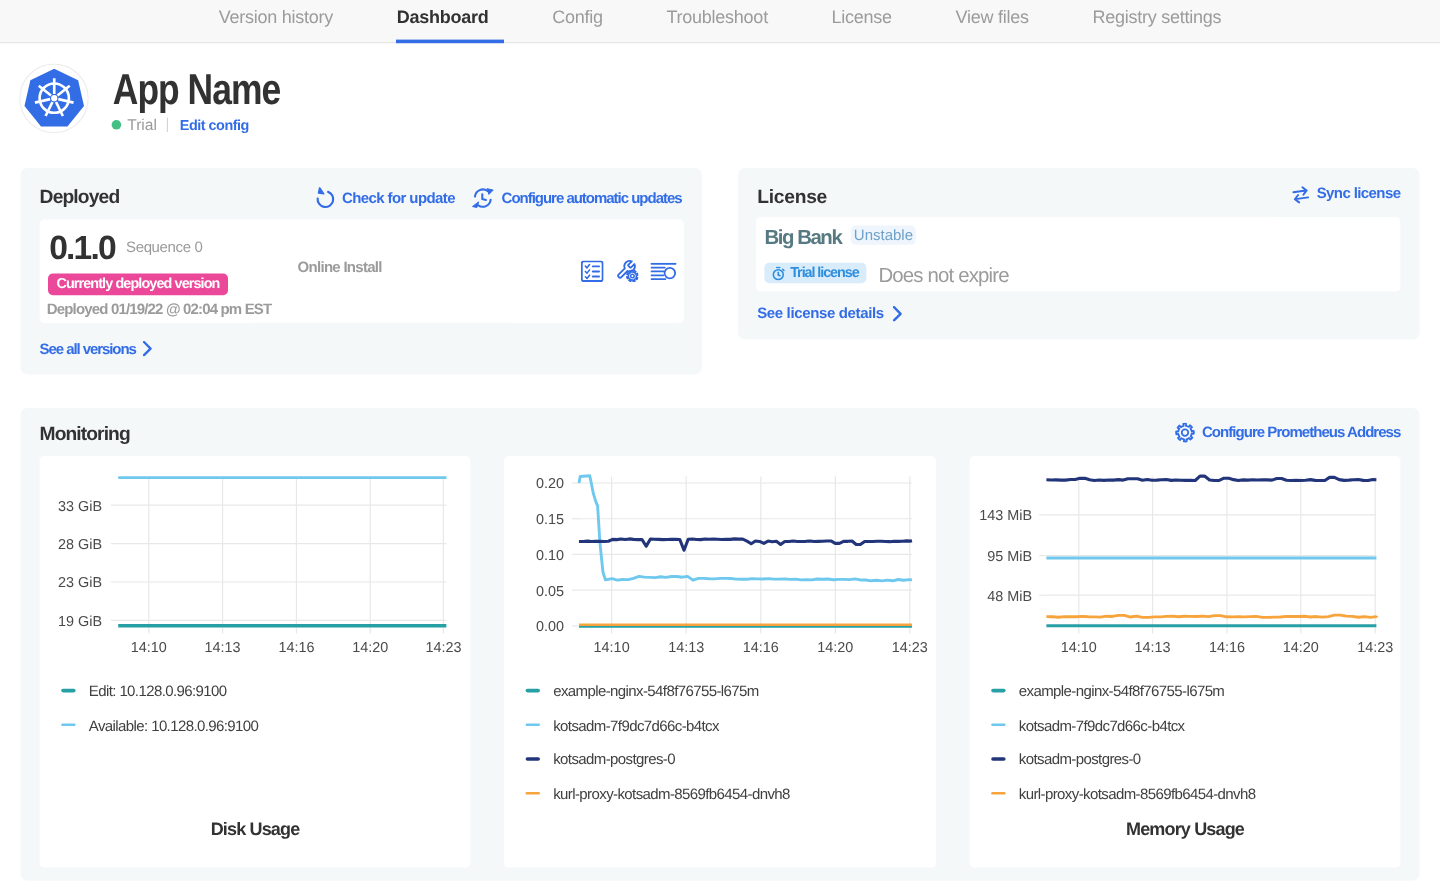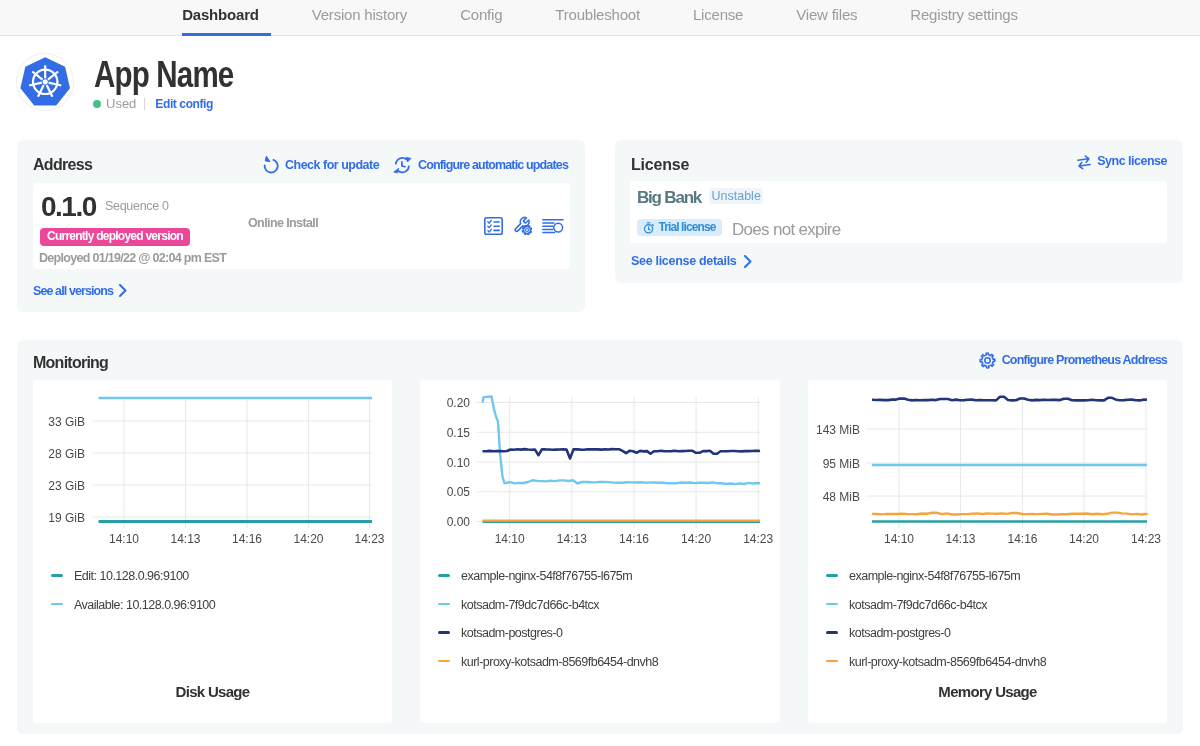--- a/index.html
+++ b/index.html
@@ -20,22 +20,22 @@
 .cardtitle { font-size:16px; font-weight:700; color:#323232; letter-spacing:-0.5px; }
 .white { position:absolute; background:#fff; border-radius:4px; }
 .link { font-size:12.5px; font-weight:700; color:#326de6; display:flex; align-items:center; letter-spacing:-0.5px; white-space:nowrap; }
 .link svg { margin-right:6px; flex:none; }
 .graytxt { color:#9b9b9b; }
 .pill { display:inline-block; border-radius:4px; font-weight:700; white-space:nowrap;text-align:center; }
 </style>
 </head>
 <body>
 <div class="nav">
-<span class="tab active">Dashboard</span>
-    <span class="tab">Version history</span>
+<span class="tab">Version history</span>
+    <span class="tab active">Dashboard</span>
     <span class="tab">Config</span>
     <span class="tab">Troubleshoot</span>
     <span class="tab">License</span>
     <span class="tab">View files</span>
     <span class="tab">Registry settings</span>
 </div>
 
 <svg class="abs" style="left:16px;top:53px" width="58" height="58" viewBox="0 0 58 58">
 <circle cx="29" cy="29" r="28.5" fill="#fff" stroke="#ededed" stroke-width="1"></circle>
 <g transform="translate(29.2,29.6)">
@@ -51,27 +51,27 @@
 <line x1="-3.4" y1="0.8" x2="-16.1" y2="3.7"></line>
 <line x1="-2.7" y1="-2.2" x2="-12.9" y2="-10.3"></line>
 </g>
 </g>
 <circle cx="0" cy="-0.8" r="2.6" fill="#fff"></circle>
 </g>
 </svg>
 <div class="h1">App Name</div>
 <div class="sub">
     <span class="dot"></span>
-    <span class="ready">Used</span>
+    <span class="ready">Trial</span>
     <span class="vr"></span>
     <a class="editcfg">Edit config</a>
   </div>
 
 <div class="card" style="left:17px;top:140px;width:568px;height:172px">
-  <div class="abs" style="left:16px;top:15.5px"><span class="cardtitle" style="letter-spacing:-0.7px">Address</span></div>
+  <div class="abs" style="left:16px;top:15.5px"><span class="cardtitle" style="letter-spacing:-0.7px">Deployed</span></div>
   <a class="link abs" style="left:246px;top:16.5px;height:17px">
     <svg width="16" height="18" viewBox="0 0 16 18">
       <path d="M10.4 3.9 A 6.5 6.5 0 1 1 1.7 9.4" fill="none" stroke="#326de6" stroke-width="1.8" stroke-linecap="round"></path>
       <path d="M3.3 0.2 L6.9 5.6 L2.3 4.9 Z" fill="#326de6" stroke="#326de6" stroke-width="1" stroke-linejoin="round"></path>
     </svg>
     Check for update</a>
   <a class="link abs" style="left:375px;top:16.5px;height:17px;letter-spacing:-0.85px">
     <svg width="20" height="18" viewBox="0 0 20 18">
       <g fill="none" stroke="#326de6" stroke-width="1.7" stroke-linecap="round">
         <path d="M3.8 7.8 A 6.6 6.6 0 0 1 14.3 3.2"></path>

